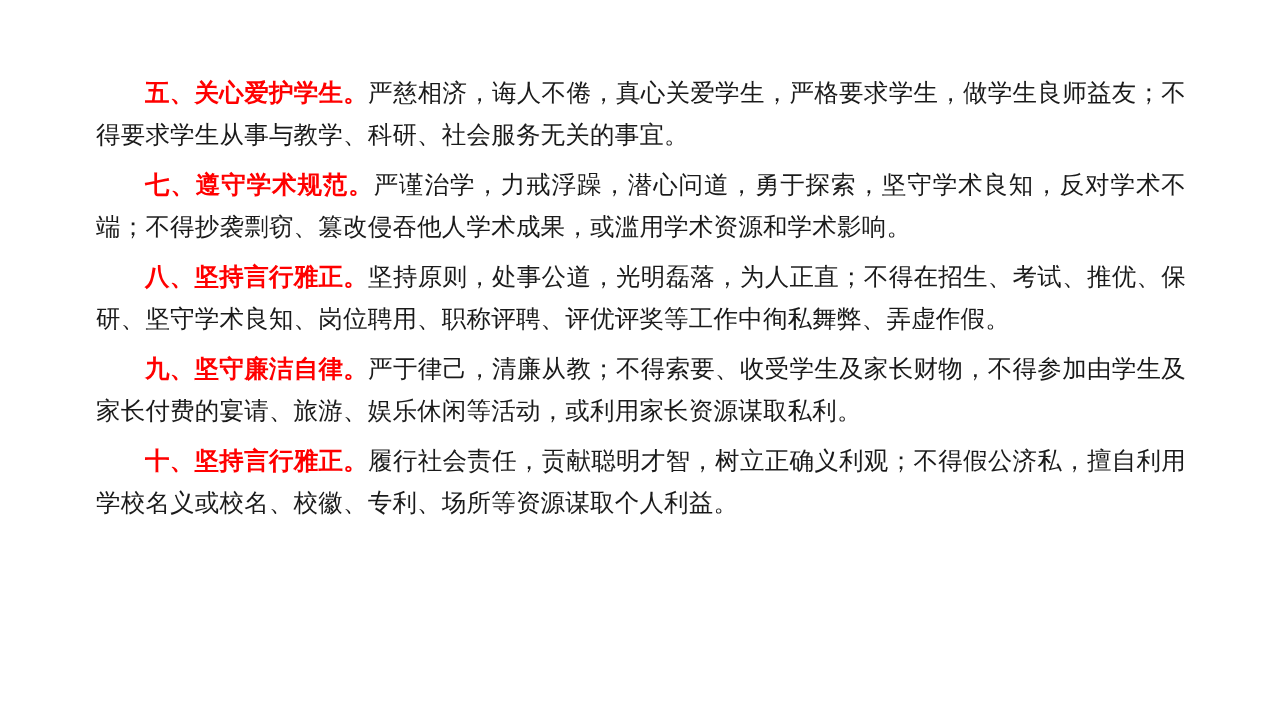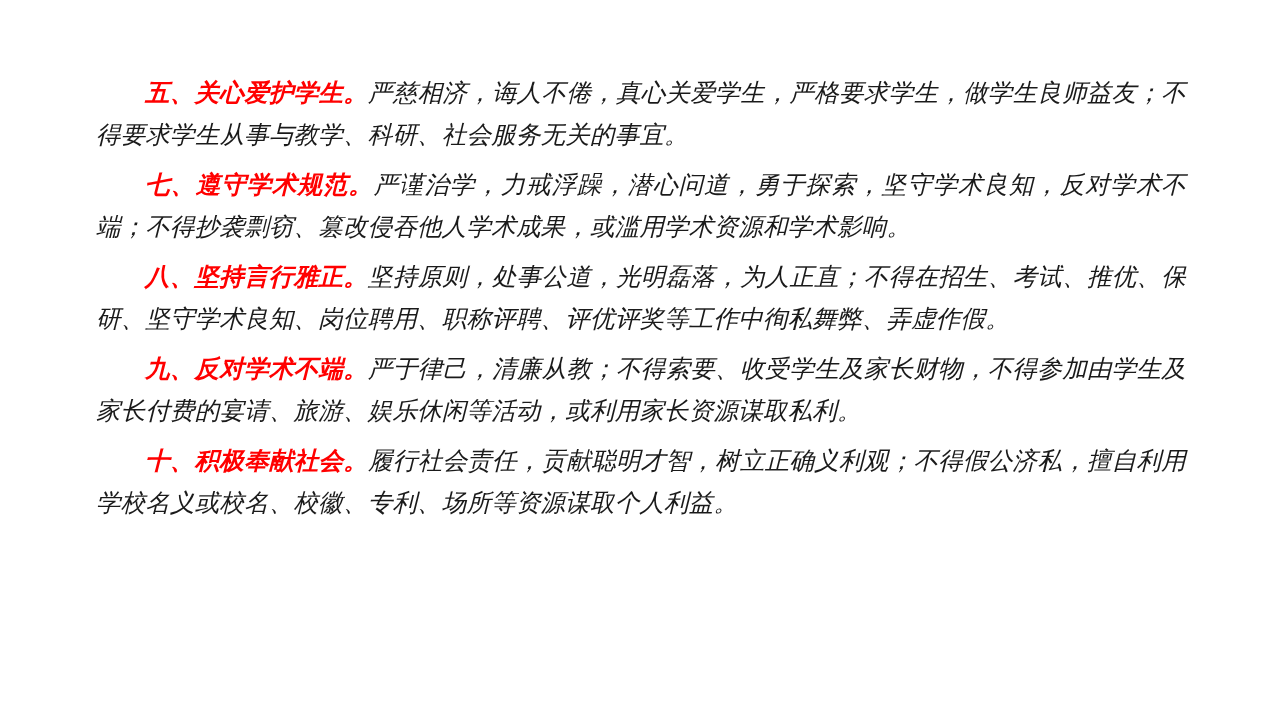--- a/index.html
+++ b/index.html
@@ -12,21 +12,20 @@
     background: #ffffff;
     font-family: "Liberation Serif", "DejaVu Serif", serif;
     overflow: hidden;
   }
   .slide {
     position: relative;
     width: 1280px;
     height: 532px;
     background: #ffffff;
     box-sizing: border-box;
-    font-style: italic;
   }
   .content {
     position: absolute;
     left: 96px;
     top: 72px;
     width: 1090px;
   }
   .clause {
     font-size: 24.5px;
     line-height: 42px;
@@ -58,21 +57,21 @@
 
     <p class="clause">
       <span class="heading">七、遵守学术规范。</span><span class="body">严谨治学，力戒浮躁，潜心问道，勇于探索，坚守学术良知，反对学术不端；不得抄袭剽窃、篡改侵吞他人学术成果，或滥用学术资源和学术影响。</span>
     </p>
 
     <p class="clause">
       <span class="heading">八、坚持言行雅正。</span><span class="body">坚持原则，处事公道，光明磊落，为人正直；不得在招生、考试、推优、保研、坚守学术良知、岗位聘用、职称评聘、评优评奖等工作中徇私舞弊、弄虚作假。</span>
     </p>
 
     <p class="clause">
-      <span class="heading">九、反对学术不端。</span><span class="body">严于律己，清廉从教；不得索要、收受学生及家长财物，不得参加由学生及家长付费的宴请、旅游、娱乐休闲等活动，或利用家长资源谋取私利。</span>
+      <span class="heading">九、坚守廉洁自律。</span><span class="body">严于律己，清廉从教；不得索要、收受学生及家长财物，不得参加由学生及家长付费的宴请、旅游、娱乐休闲等活动，或利用家长资源谋取私利。</span>
     </p>
 
     <p class="clause">
-      <span class="heading">十、积极奉献社会。</span><span class="body">履行社会责任，贡献聪明才智，树立正确义利观；不得假公济私，擅自利用学校名义或校名、校徽、专利、场所等资源谋取个人利益。</span>
+      <span class="heading">十、坚持言行雅正。</span><span class="body">履行社会责任，贡献聪明才智，树立正确义利观；不得假公济私，擅自利用学校名义或校名、校徽、专利、场所等资源谋取个人利益。</span>
     </p>
 
   </div>
 </div>
 
 </body></html>

